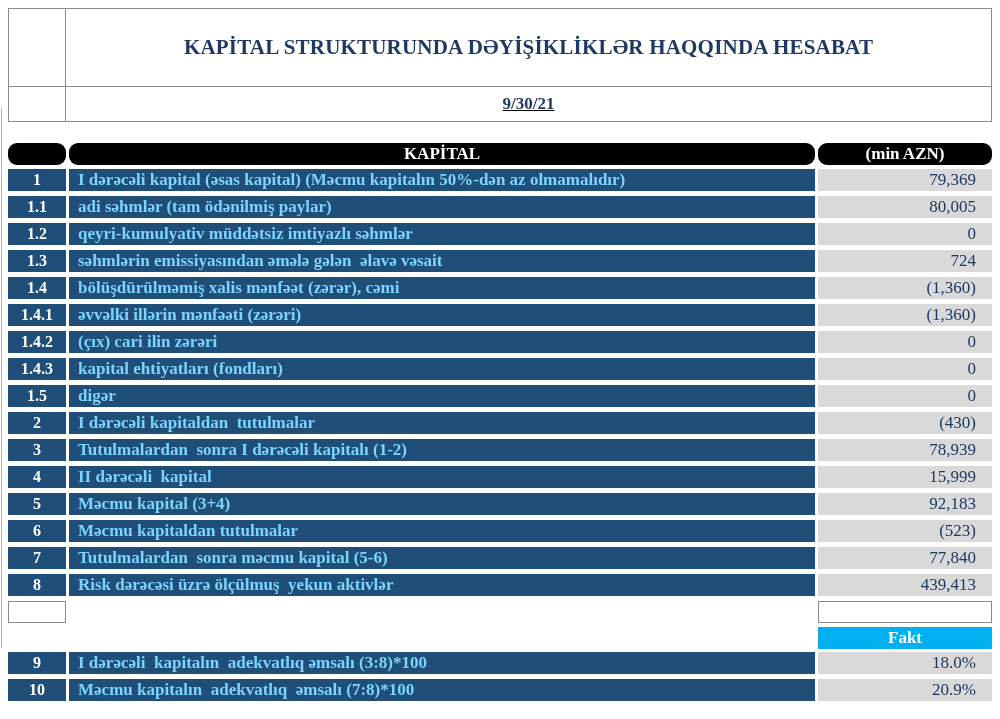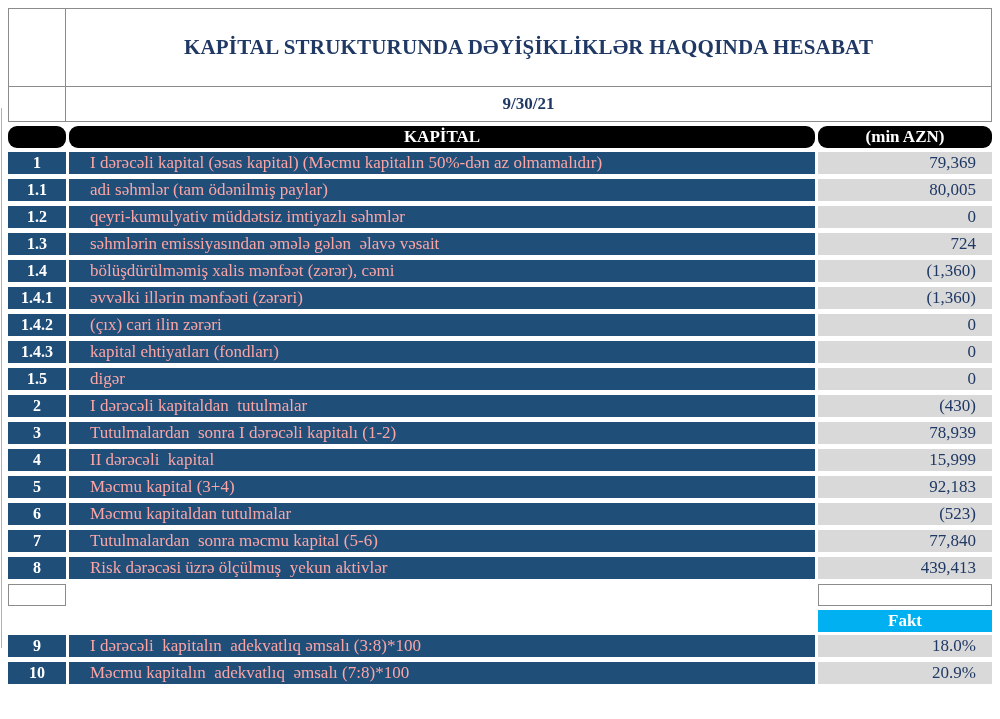--- a/index.html
+++ b/index.html
@@ -7,33 +7,33 @@
         font-family:"Liberation Serif", serif;overflow:hidden;}
   .guide-line{position:absolute;left:1px;top:108px;width:1px;height:540px;background:#b3b3b3;}
   .sheet{position:absolute;left:8px;top:8px;width:984px;}
 
   
   .title-row{display:flex;height:79px;box-sizing:border-box;}
   .corner-cell{width:58px;box-sizing:border-box;border:1px solid #8c8c8c;background:#fff;}
   .title-cell{flex:1;box-sizing:border-box;border:1px solid #8c8c8c;border-left:0;
               display:flex;align-items:center;justify-content:center;}
   .title-text{color:#1F3864;font-weight:bold;font-size:21px;letter-spacing:.2px;white-space:pre;}
-  .date-row{display:flex;height:35px;box-sizing:border-box;margin-bottom:4px;}
+  .date-row{display:flex;height:35px;box-sizing:border-box;margin-bottom:21px;text-decoration:underline;}
   .corner-cell2{width:58px;box-sizing:border-box;border:1px solid #8c8c8c;border-top:0;background:#fff;}
   .date-cell{flex:1;box-sizing:border-box;border:1px solid #8c8c8c;border-top:0;border-left:0;
              display:flex;align-items:center;justify-content:center;}
   .date-text{color:#1F3864;font-weight:bold;font-size:17px;}
 
   
   .grid-row{display:grid;grid-template-columns:58px 746px 174px;column-gap:3px;
             height:22px;margin-bottom:5px;}
   .num{background:#1F4E79;color:#ffffff;font-weight:bold;font-size:16px;
        display:flex;align-items:center;justify-content:center;}
-  .lbl{background:#1F4E79;color:#fca5a5;font-weight:normal;font-size:17px;
-       display:flex;align-items:center;padding-left:21px;box-sizing:border-box;white-space:pre;}
+  .lbl{background:#1F4E79;color:#7dd3fc;font-weight:bold;font-size:17px;
+       display:flex;align-items:center;padding-left:9px;box-sizing:border-box;white-space:pre;}
   .val{background:#D9D9D9;color:#1F3864;font-size:17px;
        display:flex;align-items:center;justify-content:flex-end;
        padding-right:16px;box-sizing:border-box;white-space:pre;}
 
   
   .header-row{margin-bottom:4px;}
   .header-row .num,.header-row .lbl,.header-row .val{
        background:#000000;color:#ffffff;font-weight:bold;font-size:17px;
        justify-content:center;padding:0;border-radius:9px;}
 

